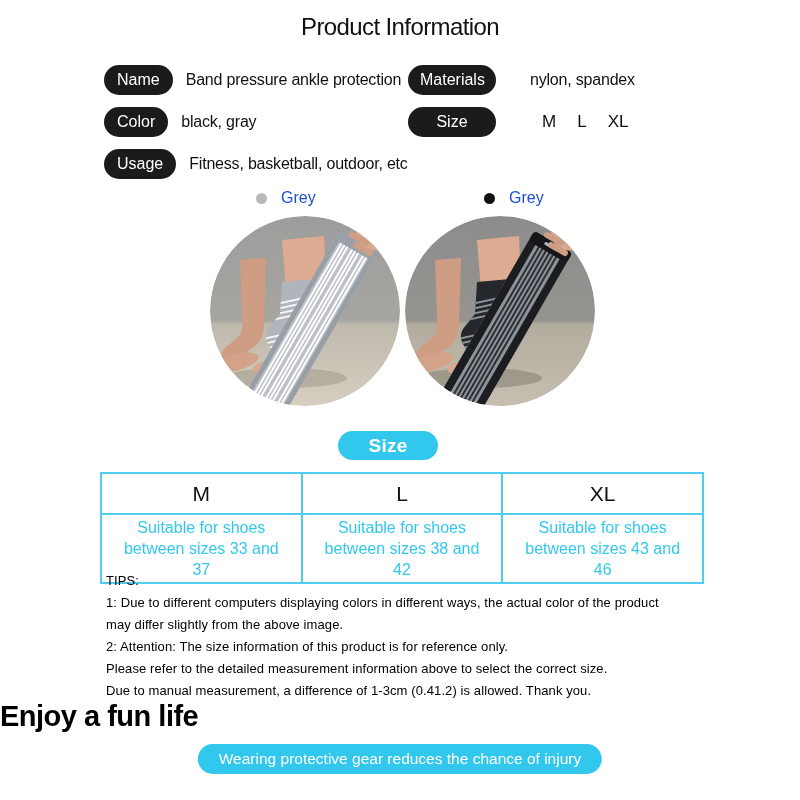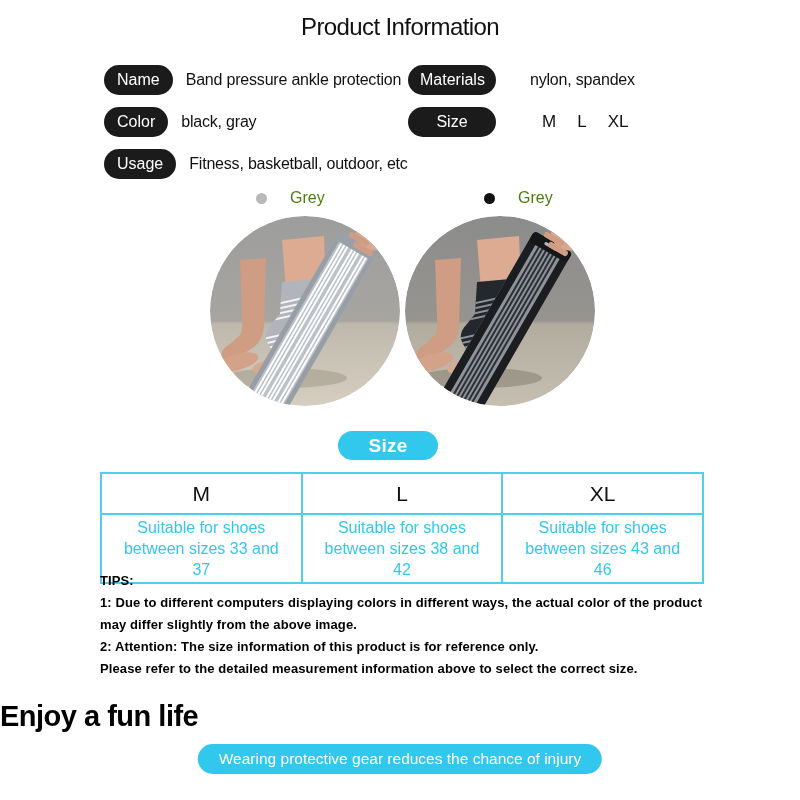--- a/index.html
+++ b/index.html
@@ -12,42 +12,42 @@
   .info-row { position:absolute; display:flex; align-items:center; height:32px; }
   .info-row.r1 { top:64px; } .info-row.r2 { top:106px; } .info-row.r3 { top:148px; }
   .info-row.left-col { left:104px; } .info-row.right-col { left:408px; }
   .pill { background:var(--pill,#1b1b1b); color:#fff; border-radius:17px;
     padding:7px 13px; font-size:16px; line-height:1; white-space:nowrap; }
   .pill.wide { width:64px; text-align:center; padding:7px 12px; }
   .info-value { font-size:16px; color:#111; letter-spacing:-0.2px; margin-left:13px; white-space:nowrap; }
   .right-col .info-value { margin-left:34px; }
   .size-opts { display:flex; gap:21px; margin-left:46px; font-size:17px; color:#111; }
 
-  .swatch { position:absolute; top:189px; display:flex; align-items:center; gap:23px;
-    font-size:16px; color:#4d7c0f; }
+  .swatch { position:absolute; top:189px; display:flex; align-items:center; gap:14px;
+    font-size:16px; color:#1d4ed8; }
   .swatch.grey { left:256px; } .swatch.black { left:484px; }
   .dot { width:11px; height:11px; border-radius:50%; display:inline-block; }
 
   .photo { position:absolute; top:216px; width:190px; height:190px; border-radius:50%;
     overflow:hidden; clip-path:circle(50%); }
   .photo.grey { left:210px; } .photo.black { left:405px; }
   .photo svg { display:block; width:100%; height:100%; }
 
   .size-btn { position:absolute; left:338px; top:431px; width:100px; height:29px;
     background:var(--accent,#32c8ee); border-radius:15px; color:#fff; font-size:19px;
     font-weight:600; display:flex; align-items:center; justify-content:center; letter-spacing:0.2px; }
 
   table.size-table { position:absolute; left:100px; top:472px; width:604px;
     border-collapse:collapse; table-layout:fixed; }
   .size-table th { border:2px solid var(--table_border,#4fcef0); height:37px;
     font-size:21px; font-weight:400; color:#111; }
   .size-table td { border:2px solid var(--table_border,#4fcef0); height:49px;
     font-size:16px; color:var(--accent,#32c8ee); text-align:center; line-height:21px; padding:2px 17px; }
 
-  .tips { position:absolute; left:100px; top:570px; font-size:13px; font-weight:700;
+  .tips { position:absolute; left:106px; top:570px; font-size:13px; font-weight:400;
     color:#000; line-height:22px; letter-spacing:0.1px; }
   .tips div { white-space:nowrap; }
 
   .headline { position:absolute; top:700px; left:0; right:0; text-align:left;
     font-size:29px; font-weight:700; color:#000; letter-spacing:-0.5px; }
 
   .banner { position:absolute; top:744px; left:50%; transform:translateX(-50%);
     background:var(--accent,#32c8ee); color:#fff; border-radius:15px; height:30px;
     line-height:30px; padding:0 21px; font-size:15.5px; font-weight:500; white-space:nowrap; }
 </style>
@@ -221,18 +221,19 @@
     </tr>
   </tbody>
     </table>
 
   <div class="tips">
     <div>TIPS:</div>
     <div>1: Due to different computers displaying colors in different ways, the actual color of the product</div>
     <div>may differ slightly from the above image.</div>
     <div>2: Attention: The size information of this product is for reference only.</div>
     <div>Please refer to the detailed measurement information above to select the correct size.</div>
+    <div>Due to manual measurement, a difference of 1-3cm (0.41.2) is allowed. Thank you.</div>
   </div>
 
   <div class="headline">Enjoy a fun life</div>
   <div class="banner">Wearing protective gear reduces the chance of injury</div>
 
 </div>
 
 </body></html>

